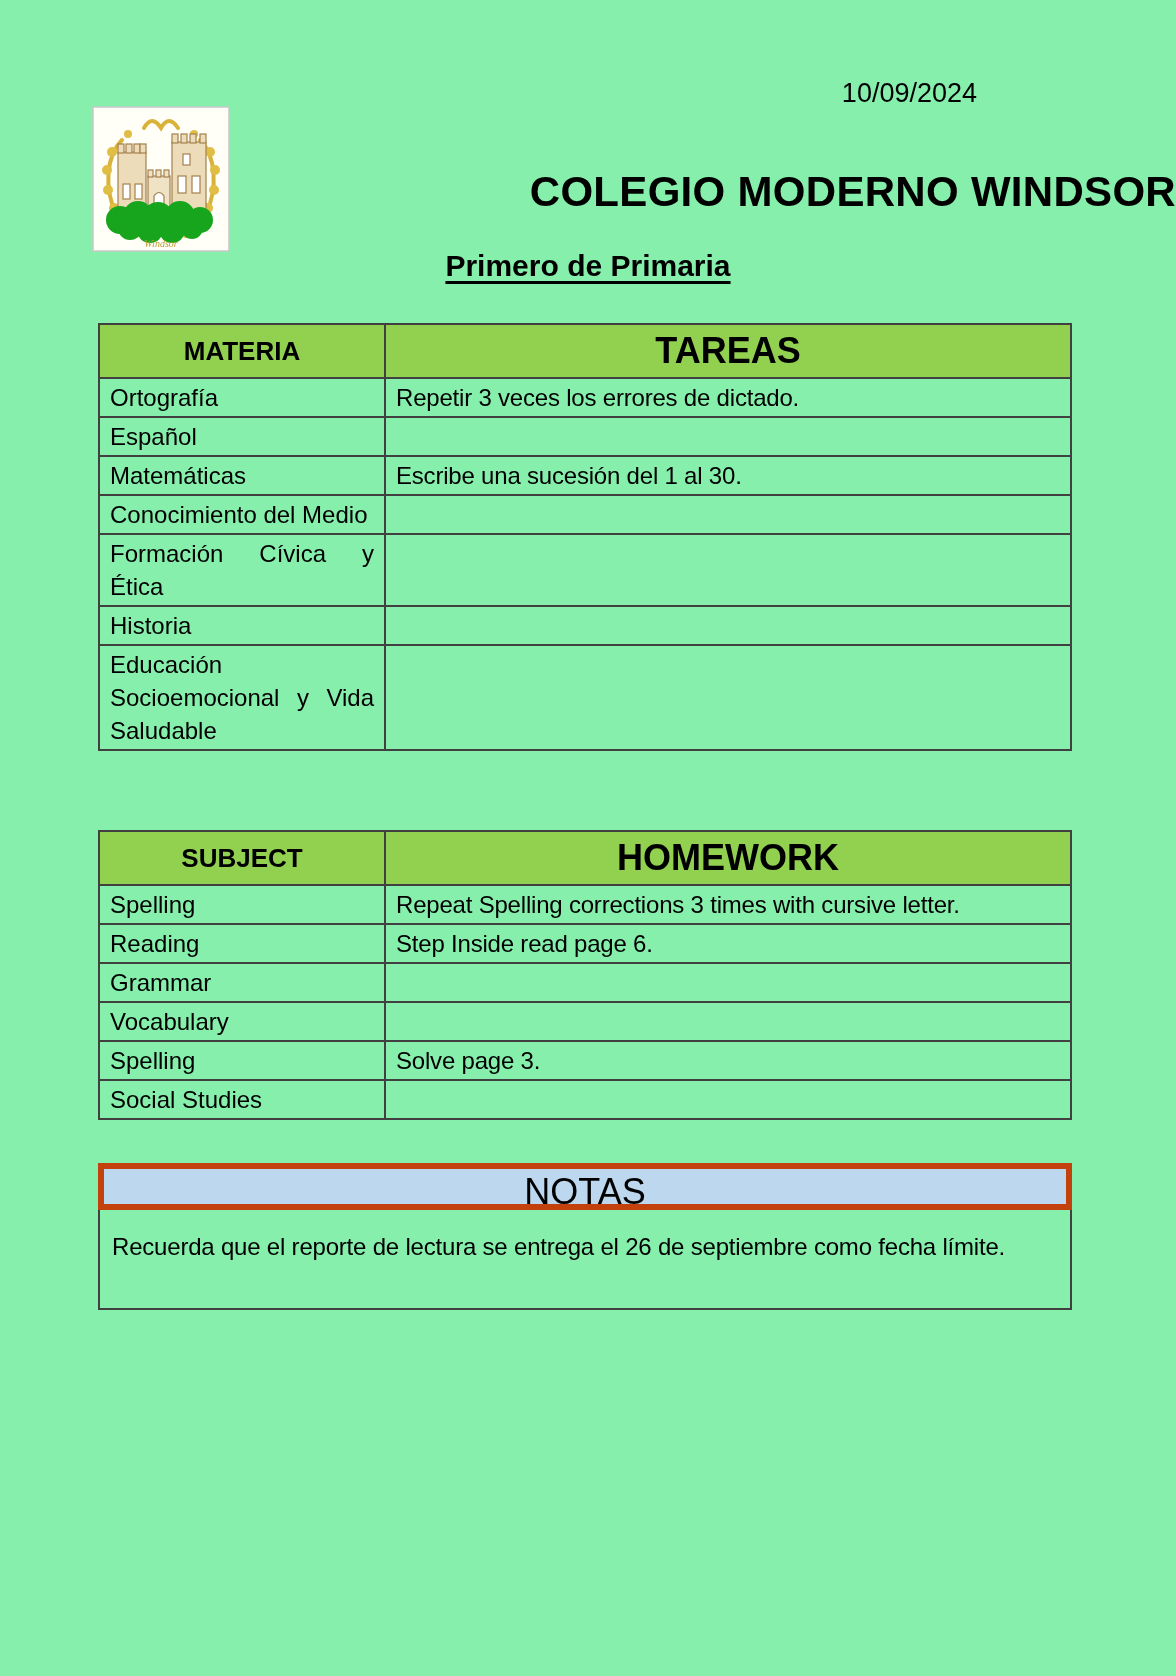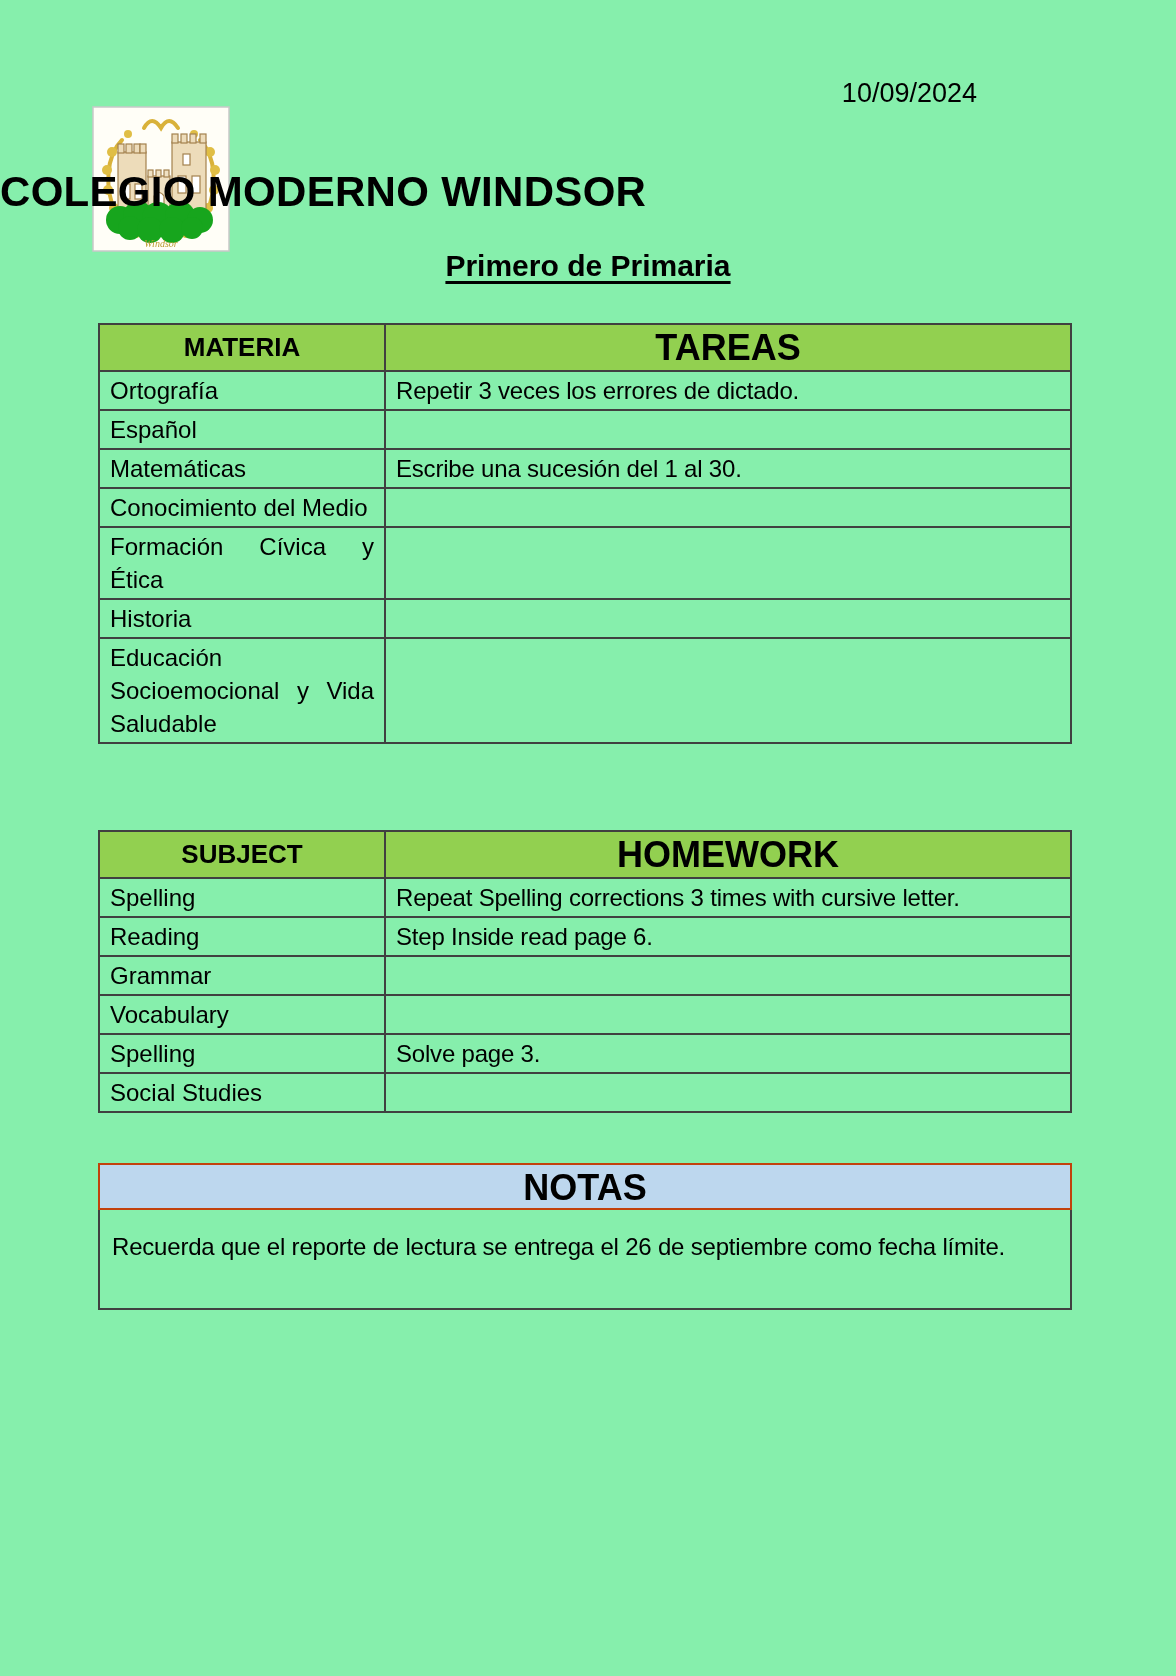--- a/index.html
+++ b/index.html
@@ -26,21 +26,21 @@
     top: 106px;
     width: 138px;
     height: 146px;
   }
   .title {
     position: absolute;
     top: 168px;
     left: 0;
     width: 100%;
     margin: 0;
-    text-align: left;
+    text-align: right;
     font-size: 42px;
     font-weight: 700;
     letter-spacing: 0.3px;
   }
   .subtitle {
     position: absolute;
     top: 249px;
     left: 0;
     width: 100%;
     margin: 0;
@@ -56,21 +56,21 @@
     width: 974px;
     border-collapse: collapse;
     table-layout: fixed;
   }
   #tareas-table { top: 323px; }
   #homework-table { top: 830px; }
   .doc-table col.c1 { width: 286px; }
   .doc-table th, .doc-table td { border: 2px solid #404040; }
   .doc-table th {
     background: #92D050;
-    height: 47px;
+    height: 54px;
     text-align: center;
     font-weight: 700;
     padding: 0;
   }
   .th-small { font-size: 26px; }
   .th-big   { font-size: 36px; }
   .doc-table td {
     font-size: 24px;
     line-height: 33px;
     padding: 2px 10px 2px 10px;
@@ -80,26 +80,26 @@
   td.cell-subject { text-align: justify; }
   td.cell-task { white-space: nowrap; letter-spacing: -0.2px; }
   .notes {
     position: absolute;
     left: 98px;
     top: 1163px;
     width: 974px;
   }
   .notes-header {
     background: #BDD7EE;
-    border: 2px solid #c2410c;
+    border: 6px solid #c2410c;
     height: 47px;
     line-height: 45px;
     text-align: center;
     font-size: 36px;
-    font-weight: 700;
+    font-weight: 400;
   }
   .notes-body {
     border: 2px solid #404040;
     border-top: none;
     min-height: 100px;
     padding: 18px 12px;
     font-size: 24px;
     line-height: 37px;
     text-align: justify;
     letter-spacing: -0.2px;

